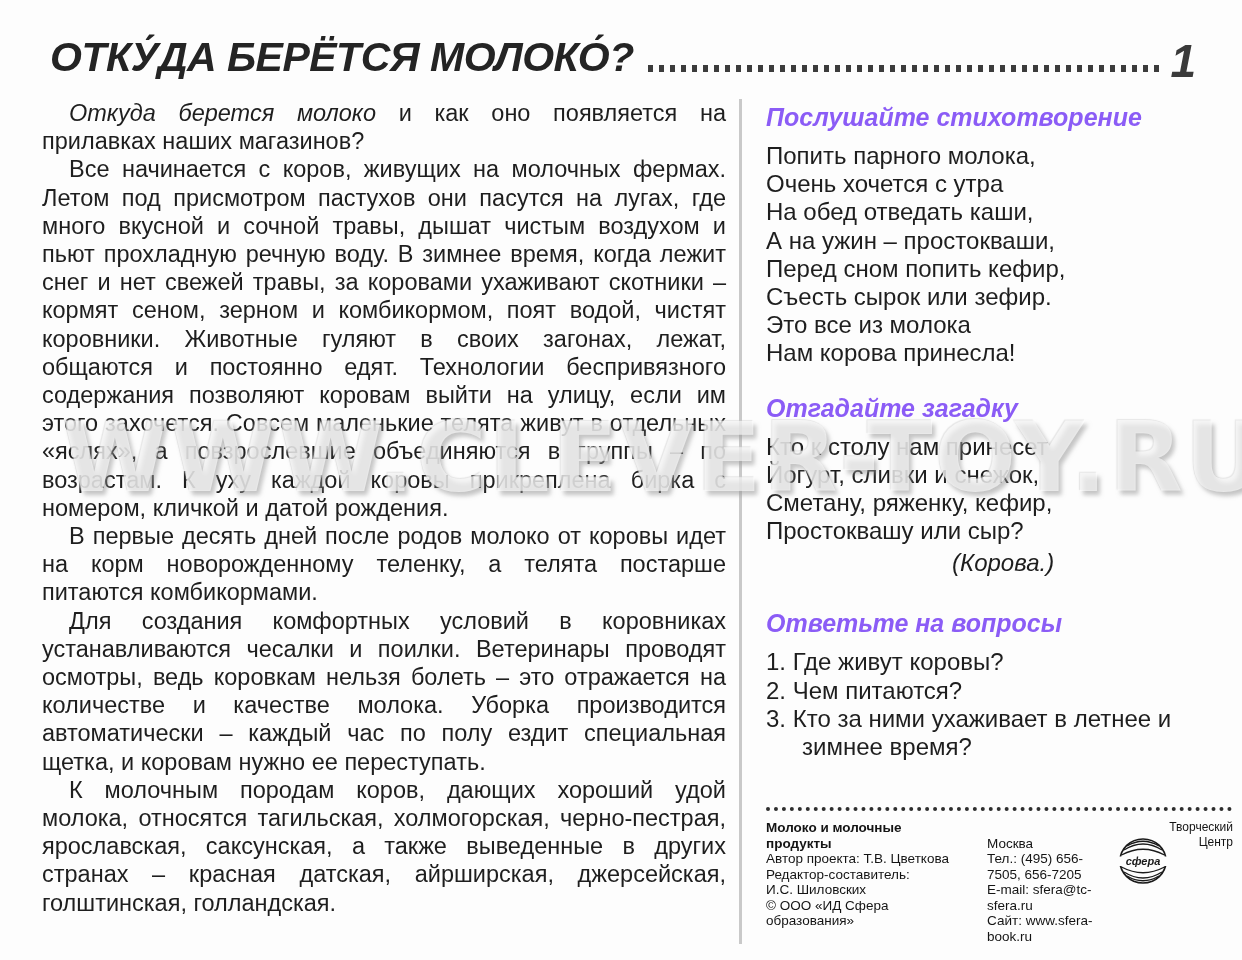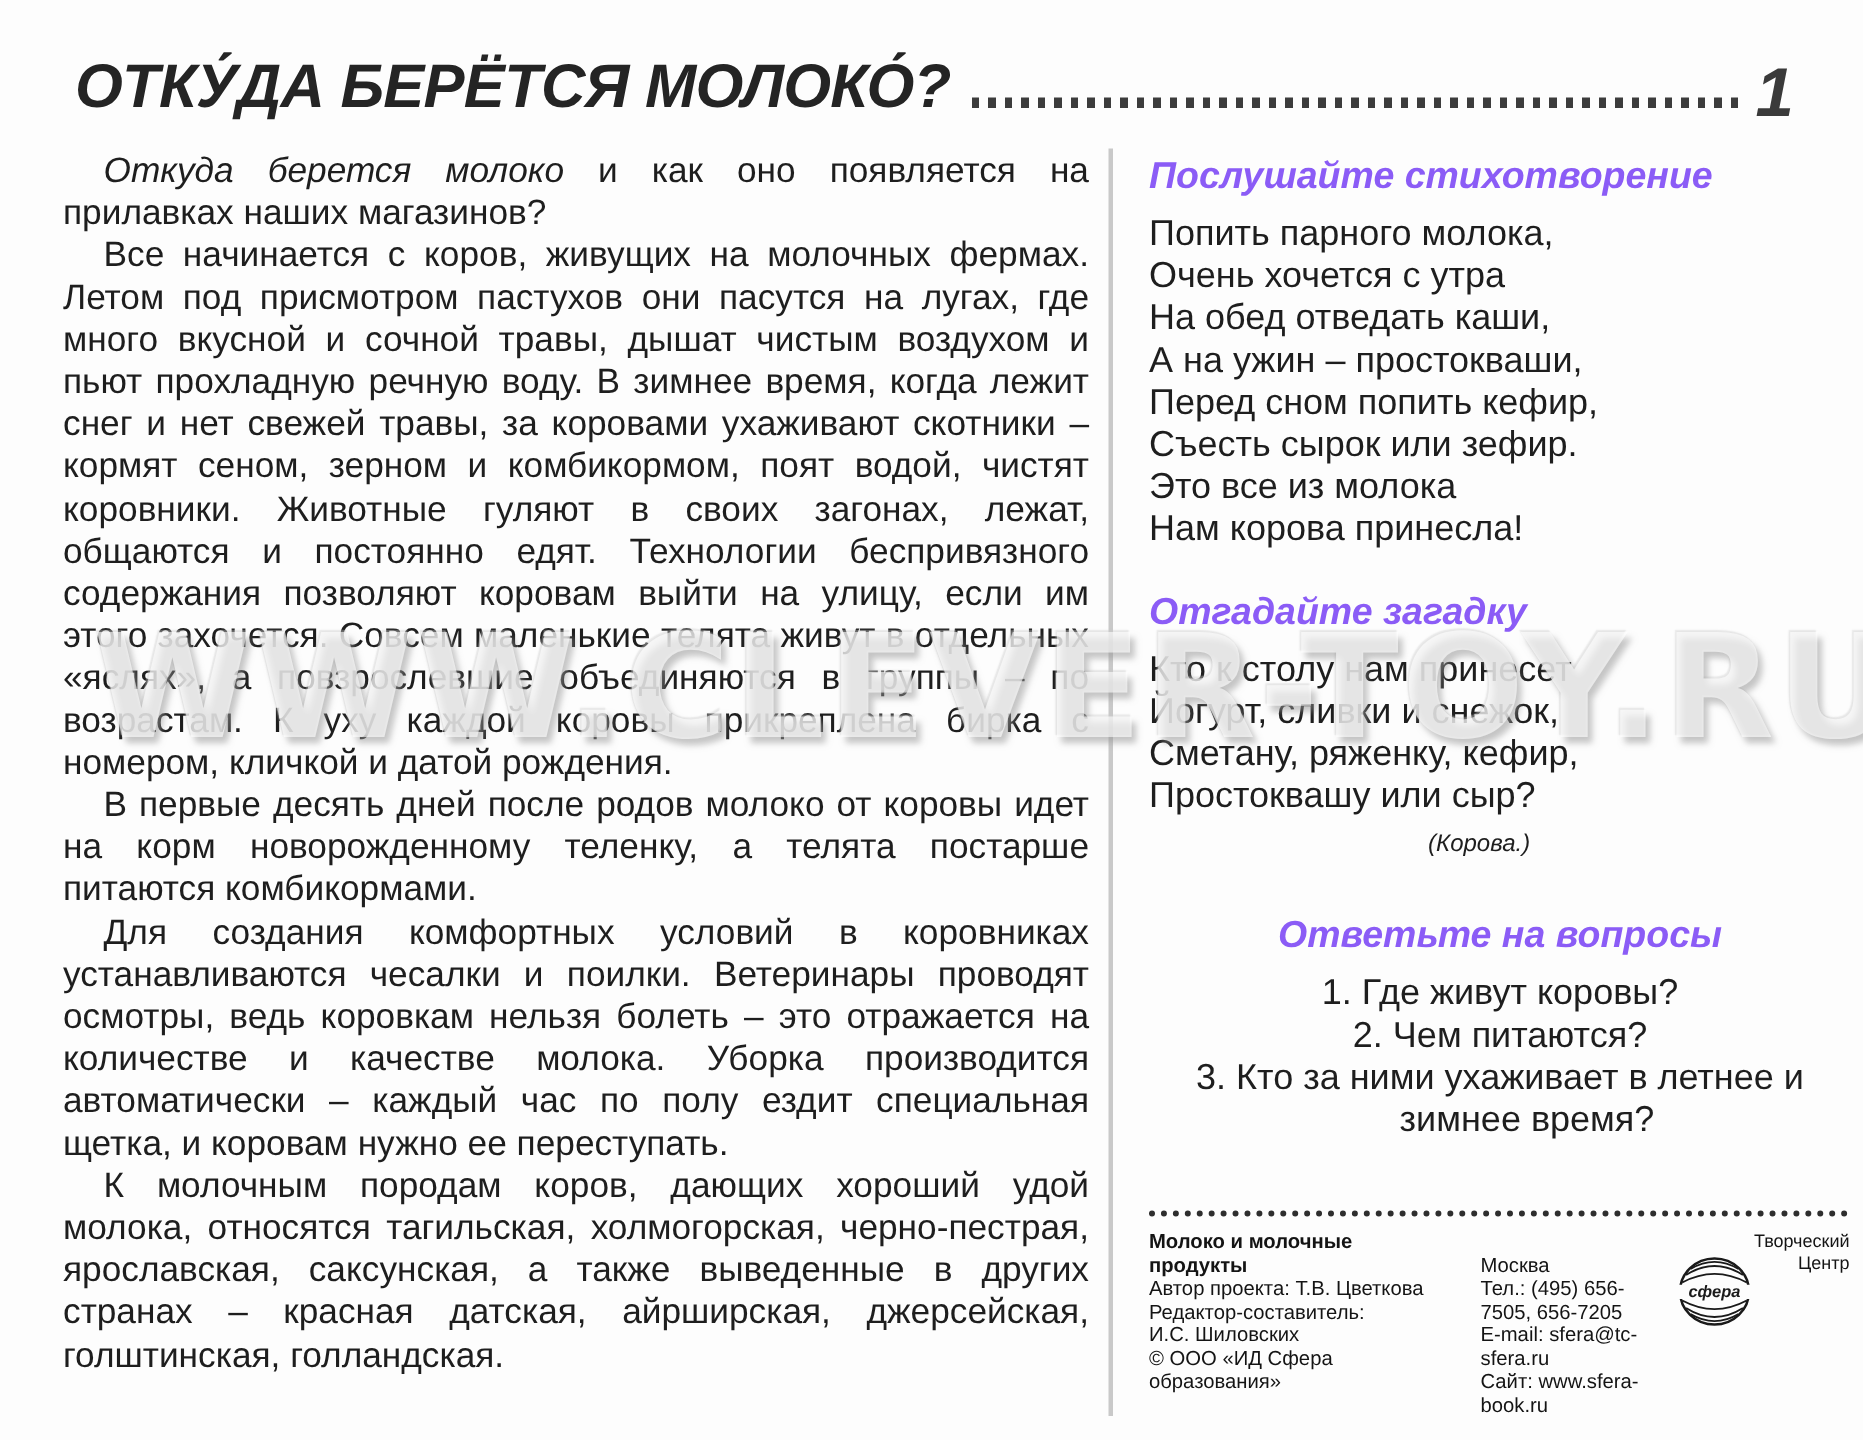--- a/index.html
+++ b/index.html
@@ -24,22 +24,22 @@
   .columns { display:flex; height:845px; margin-top:18px; padding-left:42px; }
   .left-col { width:684px; text-align:justify; font-size:23.5px; line-height:28.2px; }
   .left-col p { margin:0; text-indent:27px; }
   .lead-italic { font-style:italic; }
   .divider { width:3px; background:#c9c9c9; margin-left:13px; }
   .right-col { flex:1; display:flex; flex-direction:column; margin-left:24px; padding-right:8px; }
   .right-col h2 { font-size:25px; font-style:italic; font-weight:bold; margin:0 0 10px; color:#8b5cf6; }
   .line { font-size:24px; line-height:28.2px; }
   .poem-section { margin-top:4px; }
   .riddle-section { margin-top:26px; }
-  .answer { font-style:italic; font-size:16px; line-height:28px; margin:4px 0 0 186px; }
-  .questions-section { margin-top:32px;text-align:center; }
+  .answer { font-style:italic; font-size:24px; line-height:28px; margin:4px 0 0 186px; }
+  .questions-section { margin-top:32px; }
   .question { font-size:24px; line-height:28.2px; padding-left:36px; text-indent:-36px; }
   
   .footer { margin-top:auto; }
   .foot-rule { border-top:4px dotted #2e2e2e; margin:0 2px 9px 0; }
   .foot-cols { display:flex; font-size:13.5px; line-height:15.5px; color:#141414; }
   .foot-col1 { width:188px; }
   .foot-col2 { flex:1; padding-top:15.5px;margin-left:33px; }
   .foot-series { font-weight:bold; }
   .logo-block { position:relative; width:132px; height:96px; flex:none; }
   .logo-text { position:absolute; right:1px; top:0; text-align:right; font-size:12px; line-height:14.5px; color:#141414; }

